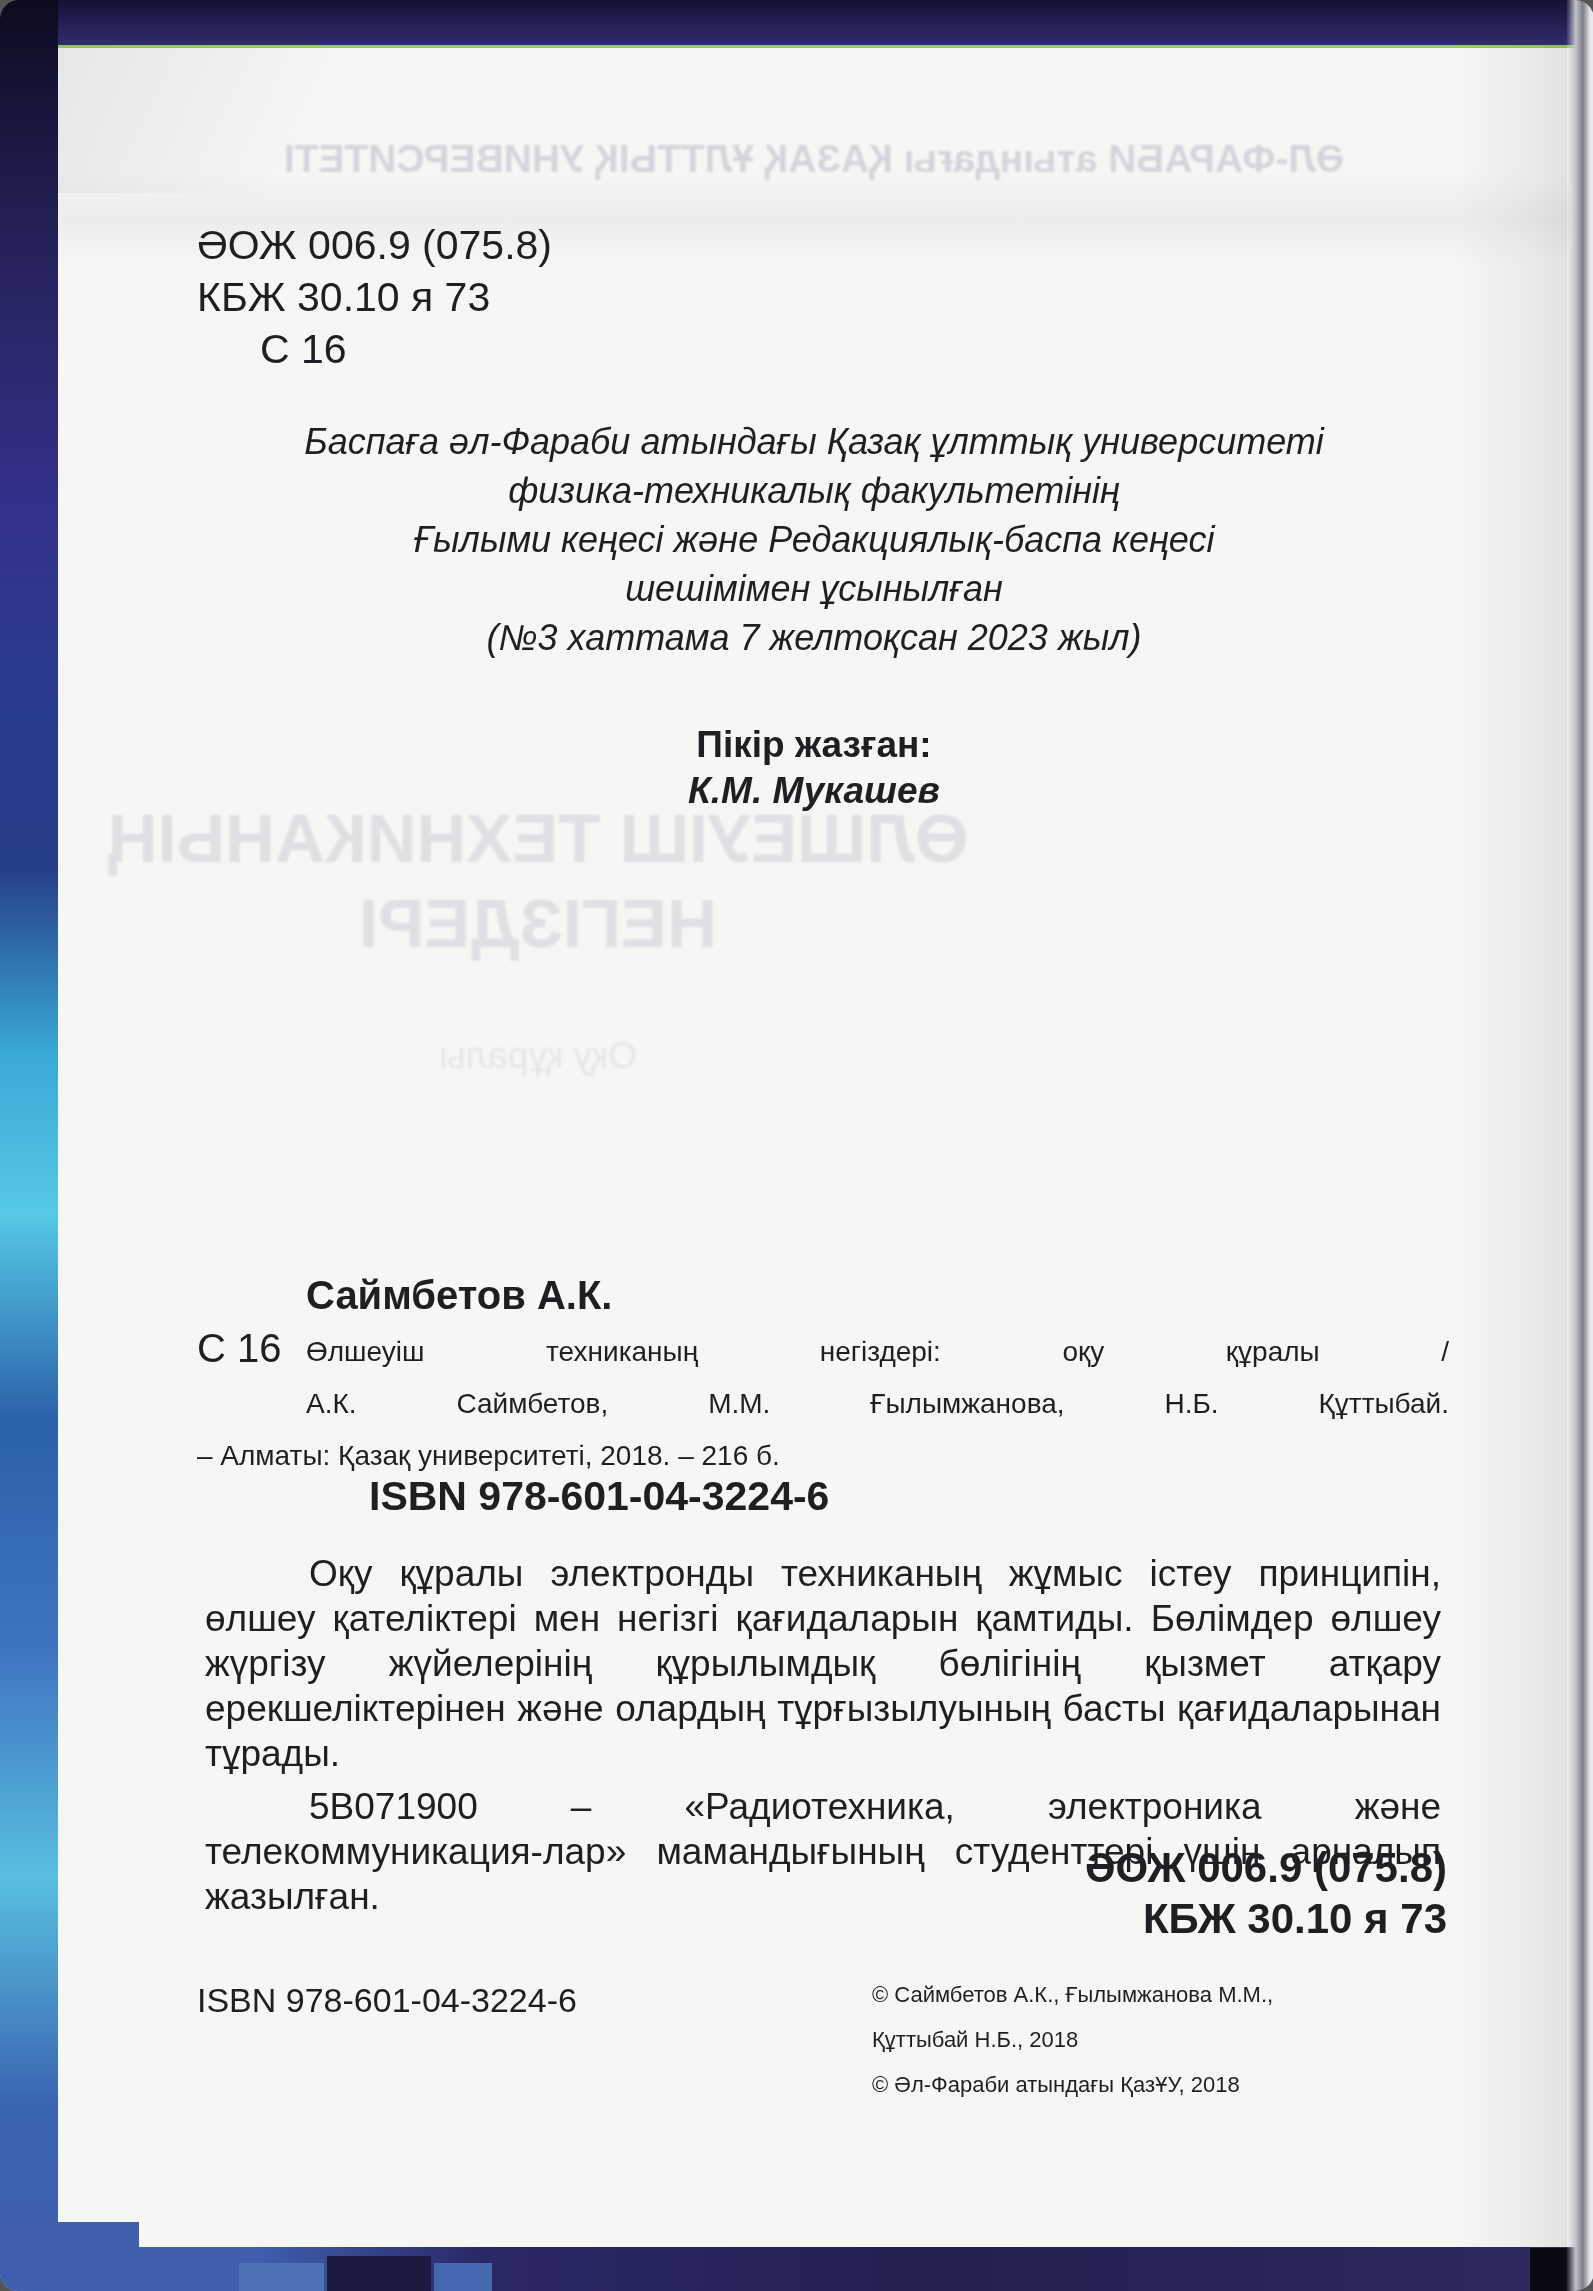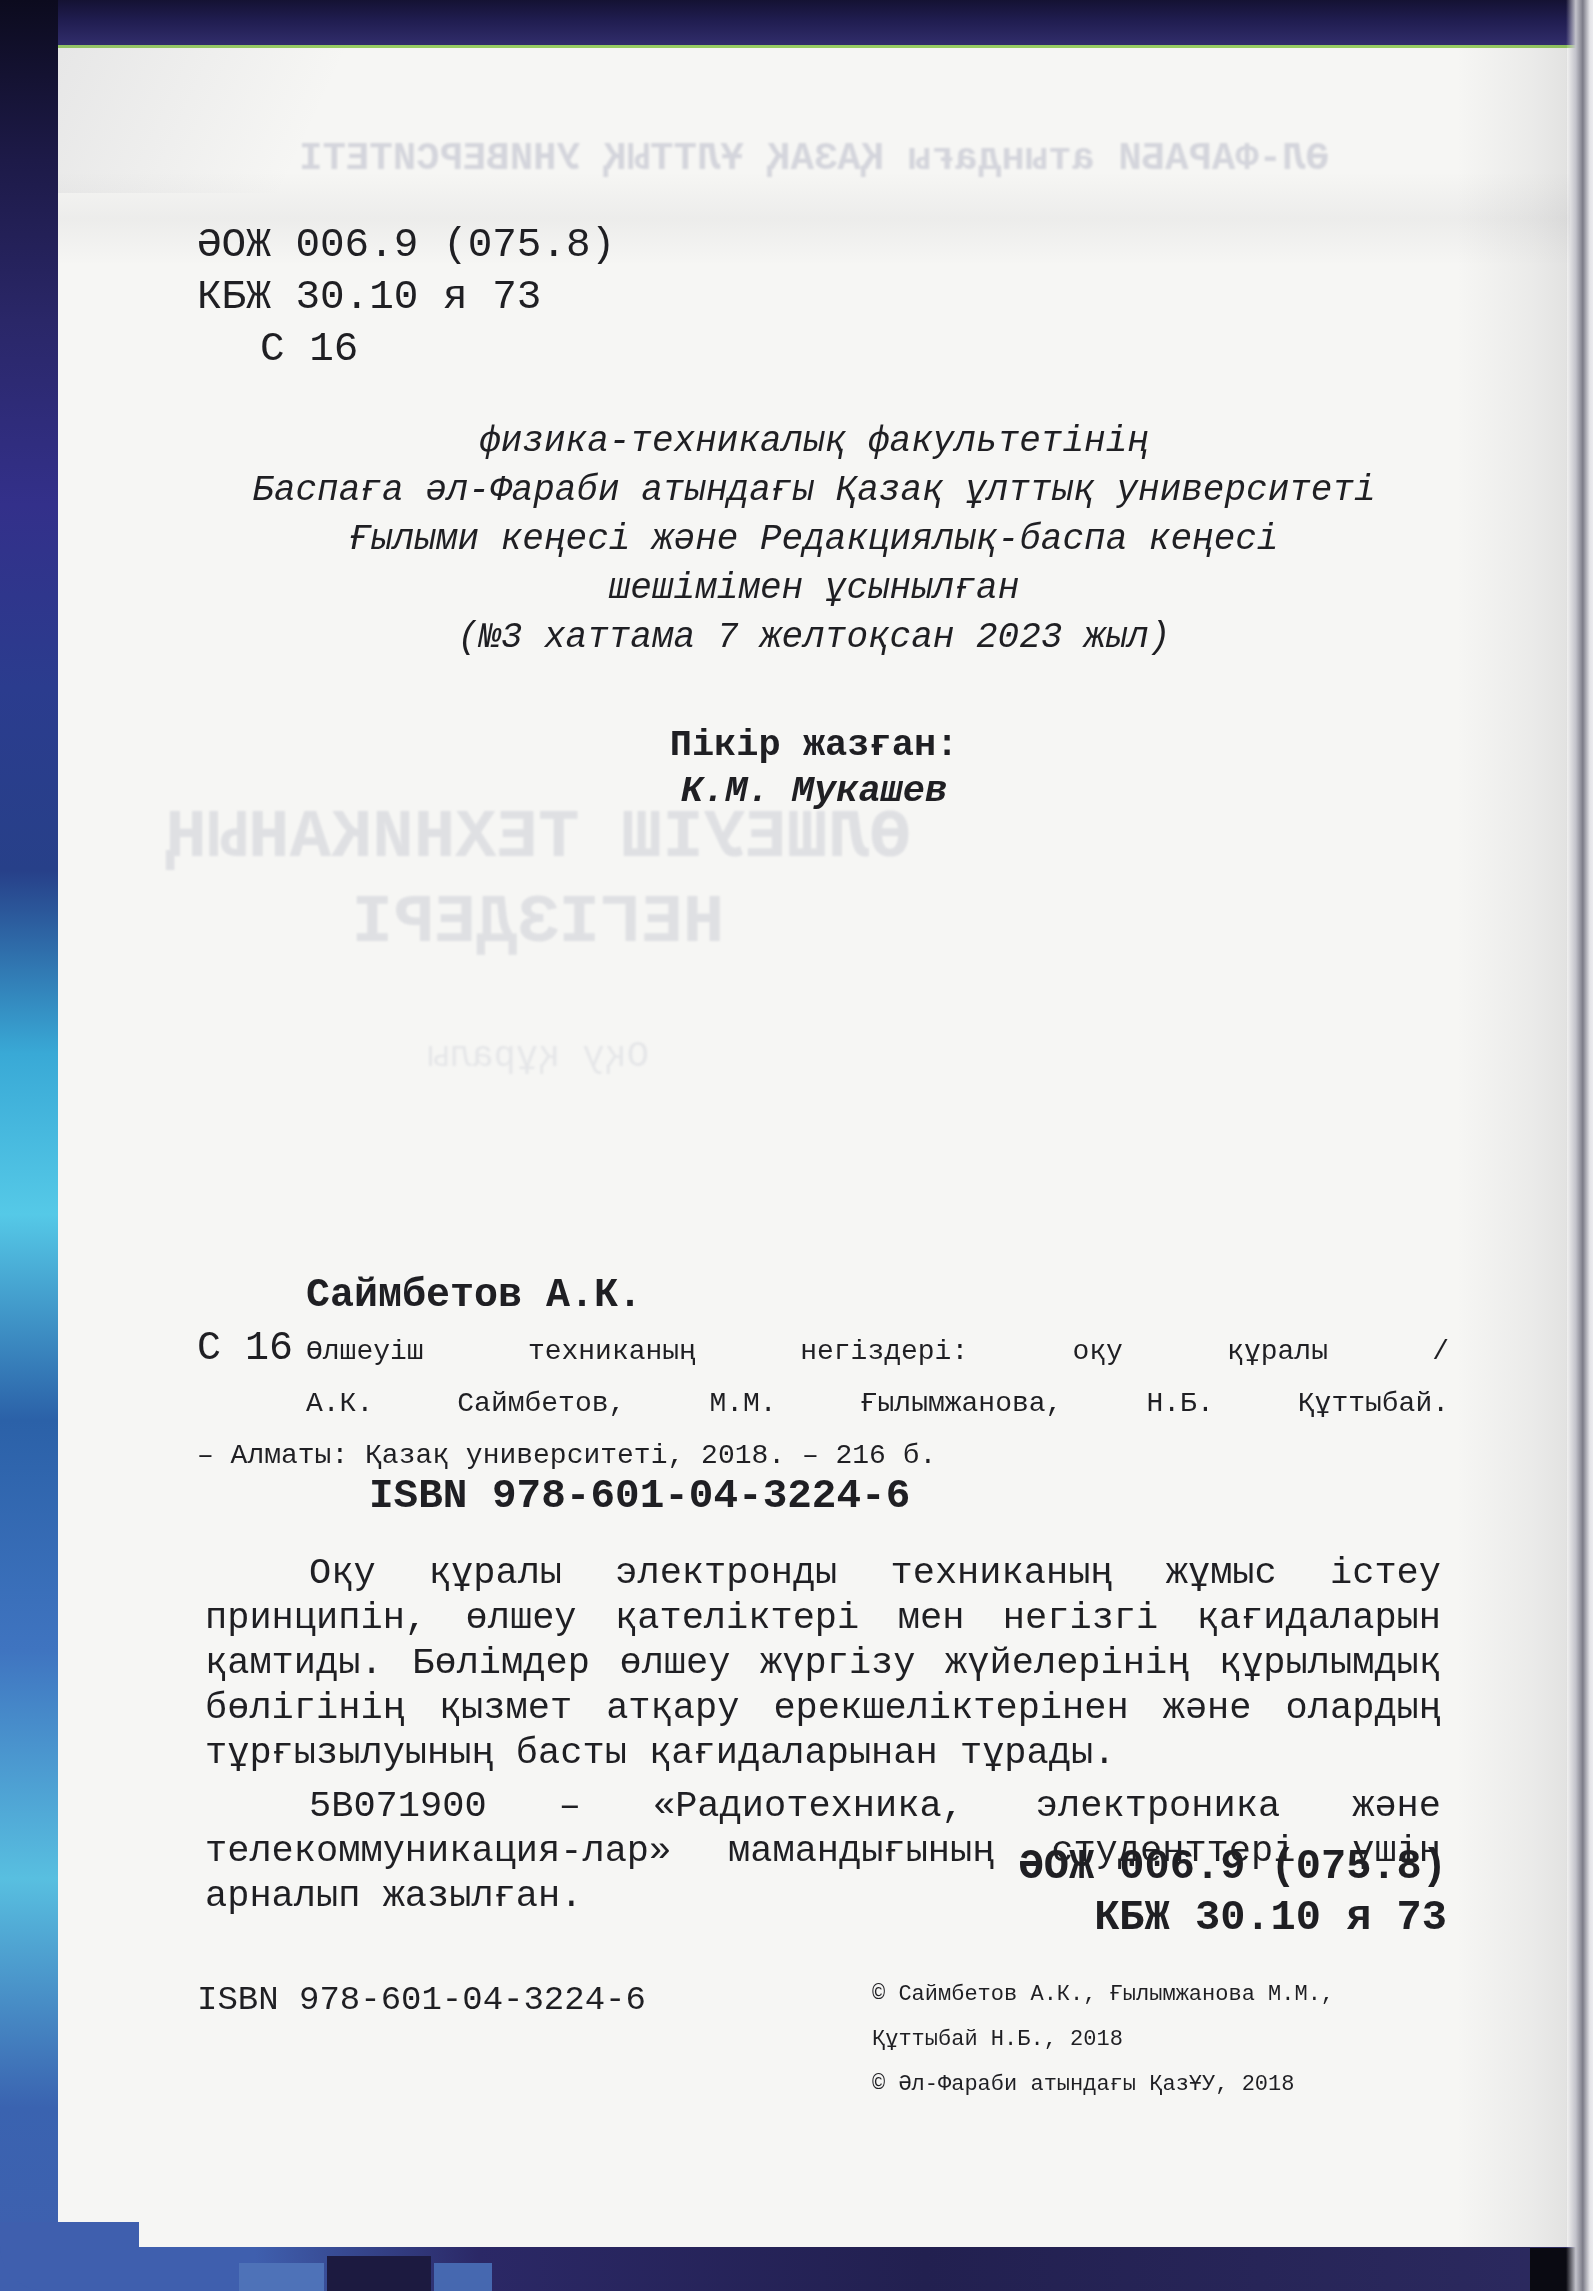--- a/index.html
+++ b/index.html
@@ -1,22 +1,23 @@
 <!DOCTYPE html>
 <html style="font-size:15px"><head>
 <meta charset="utf-8">
 <style>
   html,body{margin:0;padding:0;background:#555;}
   .screen{
     position:relative;
     width:1594px;height:2291px;
     background:#f6f6f4;
     overflow:hidden;
-    font-family:Liberation Mono, monospace;
+    font-family:Liberation Sans, sans-serif;
     color:#1f1f23;
+    border-radius:19px;
   }
   
   .edge-top{position:absolute;left:0;top:0;width:1594px;height:45px;
     background:linear-gradient(180deg,#141233 0%,#201d50 45%,#312d6b 100%);}
   .edge-green{position:absolute;left:37px;top:44px;width:1556px;height:3.7px;background:#7fc23d;opacity:.8;}
   .edge-left{position:absolute;left:0;top:0;width:58px;height:2291px;
     background:linear-gradient(180deg,
       #0c0b1e 0%,#1d1a48 7%,#2a2768 14%,#33308a 22%,#2b3c8e 30%,
       #274089 38%,#39a9d6 46%,#55c9e7 53%,#2b61a8 62%,#3f74c0 72%,
       #58bfe0 82%,#3a63b0 92%,#3f5fae 100%);}
@@ -92,22 +93,22 @@
   </div>
   <div class="abs bleed bleed-sub">Оқу құралы</div>
 
   <div class="abs codes-top">
     <div>ӘОЖ 006.9 (075.8)</div>
     <div>КБЖ 30.10 я 73</div>
     <div class="indent">С 16</div>
   </div>
 
   <div class="abs approval">
+    <div>Баспаға әл-Фараби атындағы Қазақ ұлттық университеті</div>
     <div>физика-техникалық факультетінің</div>
-    <div>Баспаға әл-Фараби атындағы Қазақ ұлттық университеті</div>
     <div>Ғылыми кеңесі және Редакциялық-баспа кеңесі</div>
     <div>шешімімен ұсынылған</div>
     <div>(№3 хаттама 7 желтоқсан 2023 жыл)</div>
   </div>
 
   <div class="abs reviewer">
     <div class="head">Пікір жазған:</div>
     <div class="name">К.М. Мукашев</div>
   </div>
 

